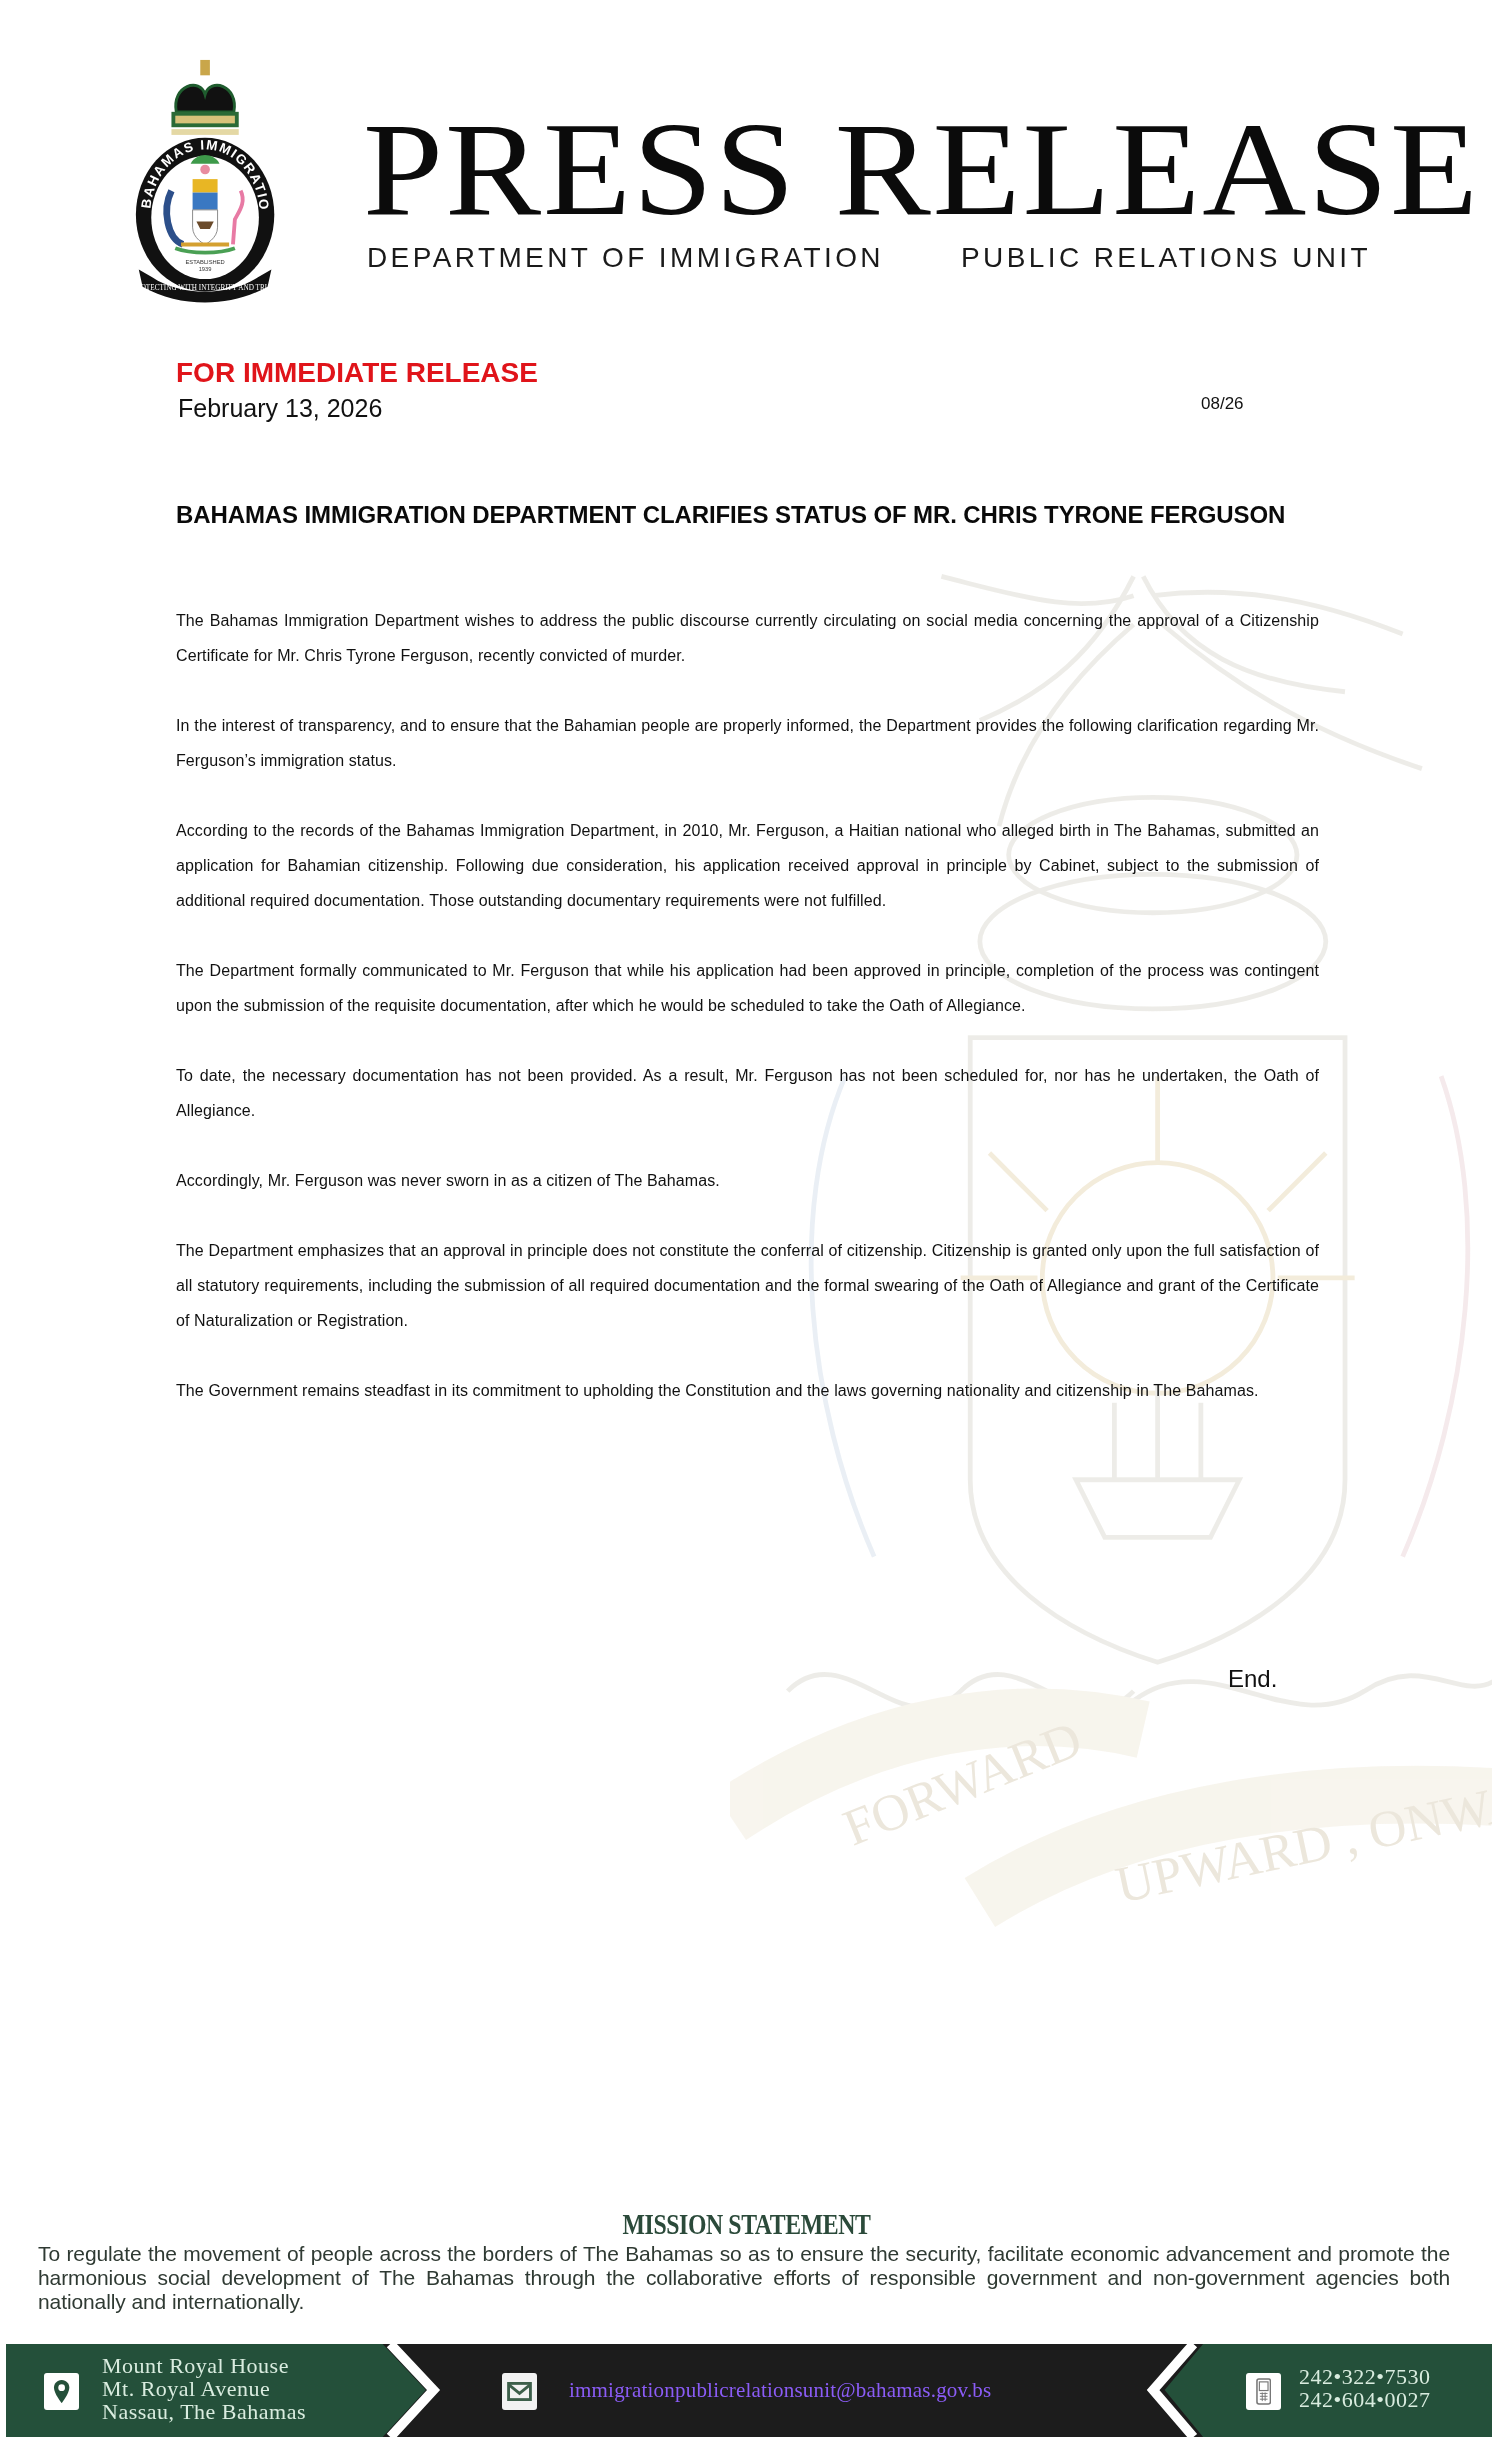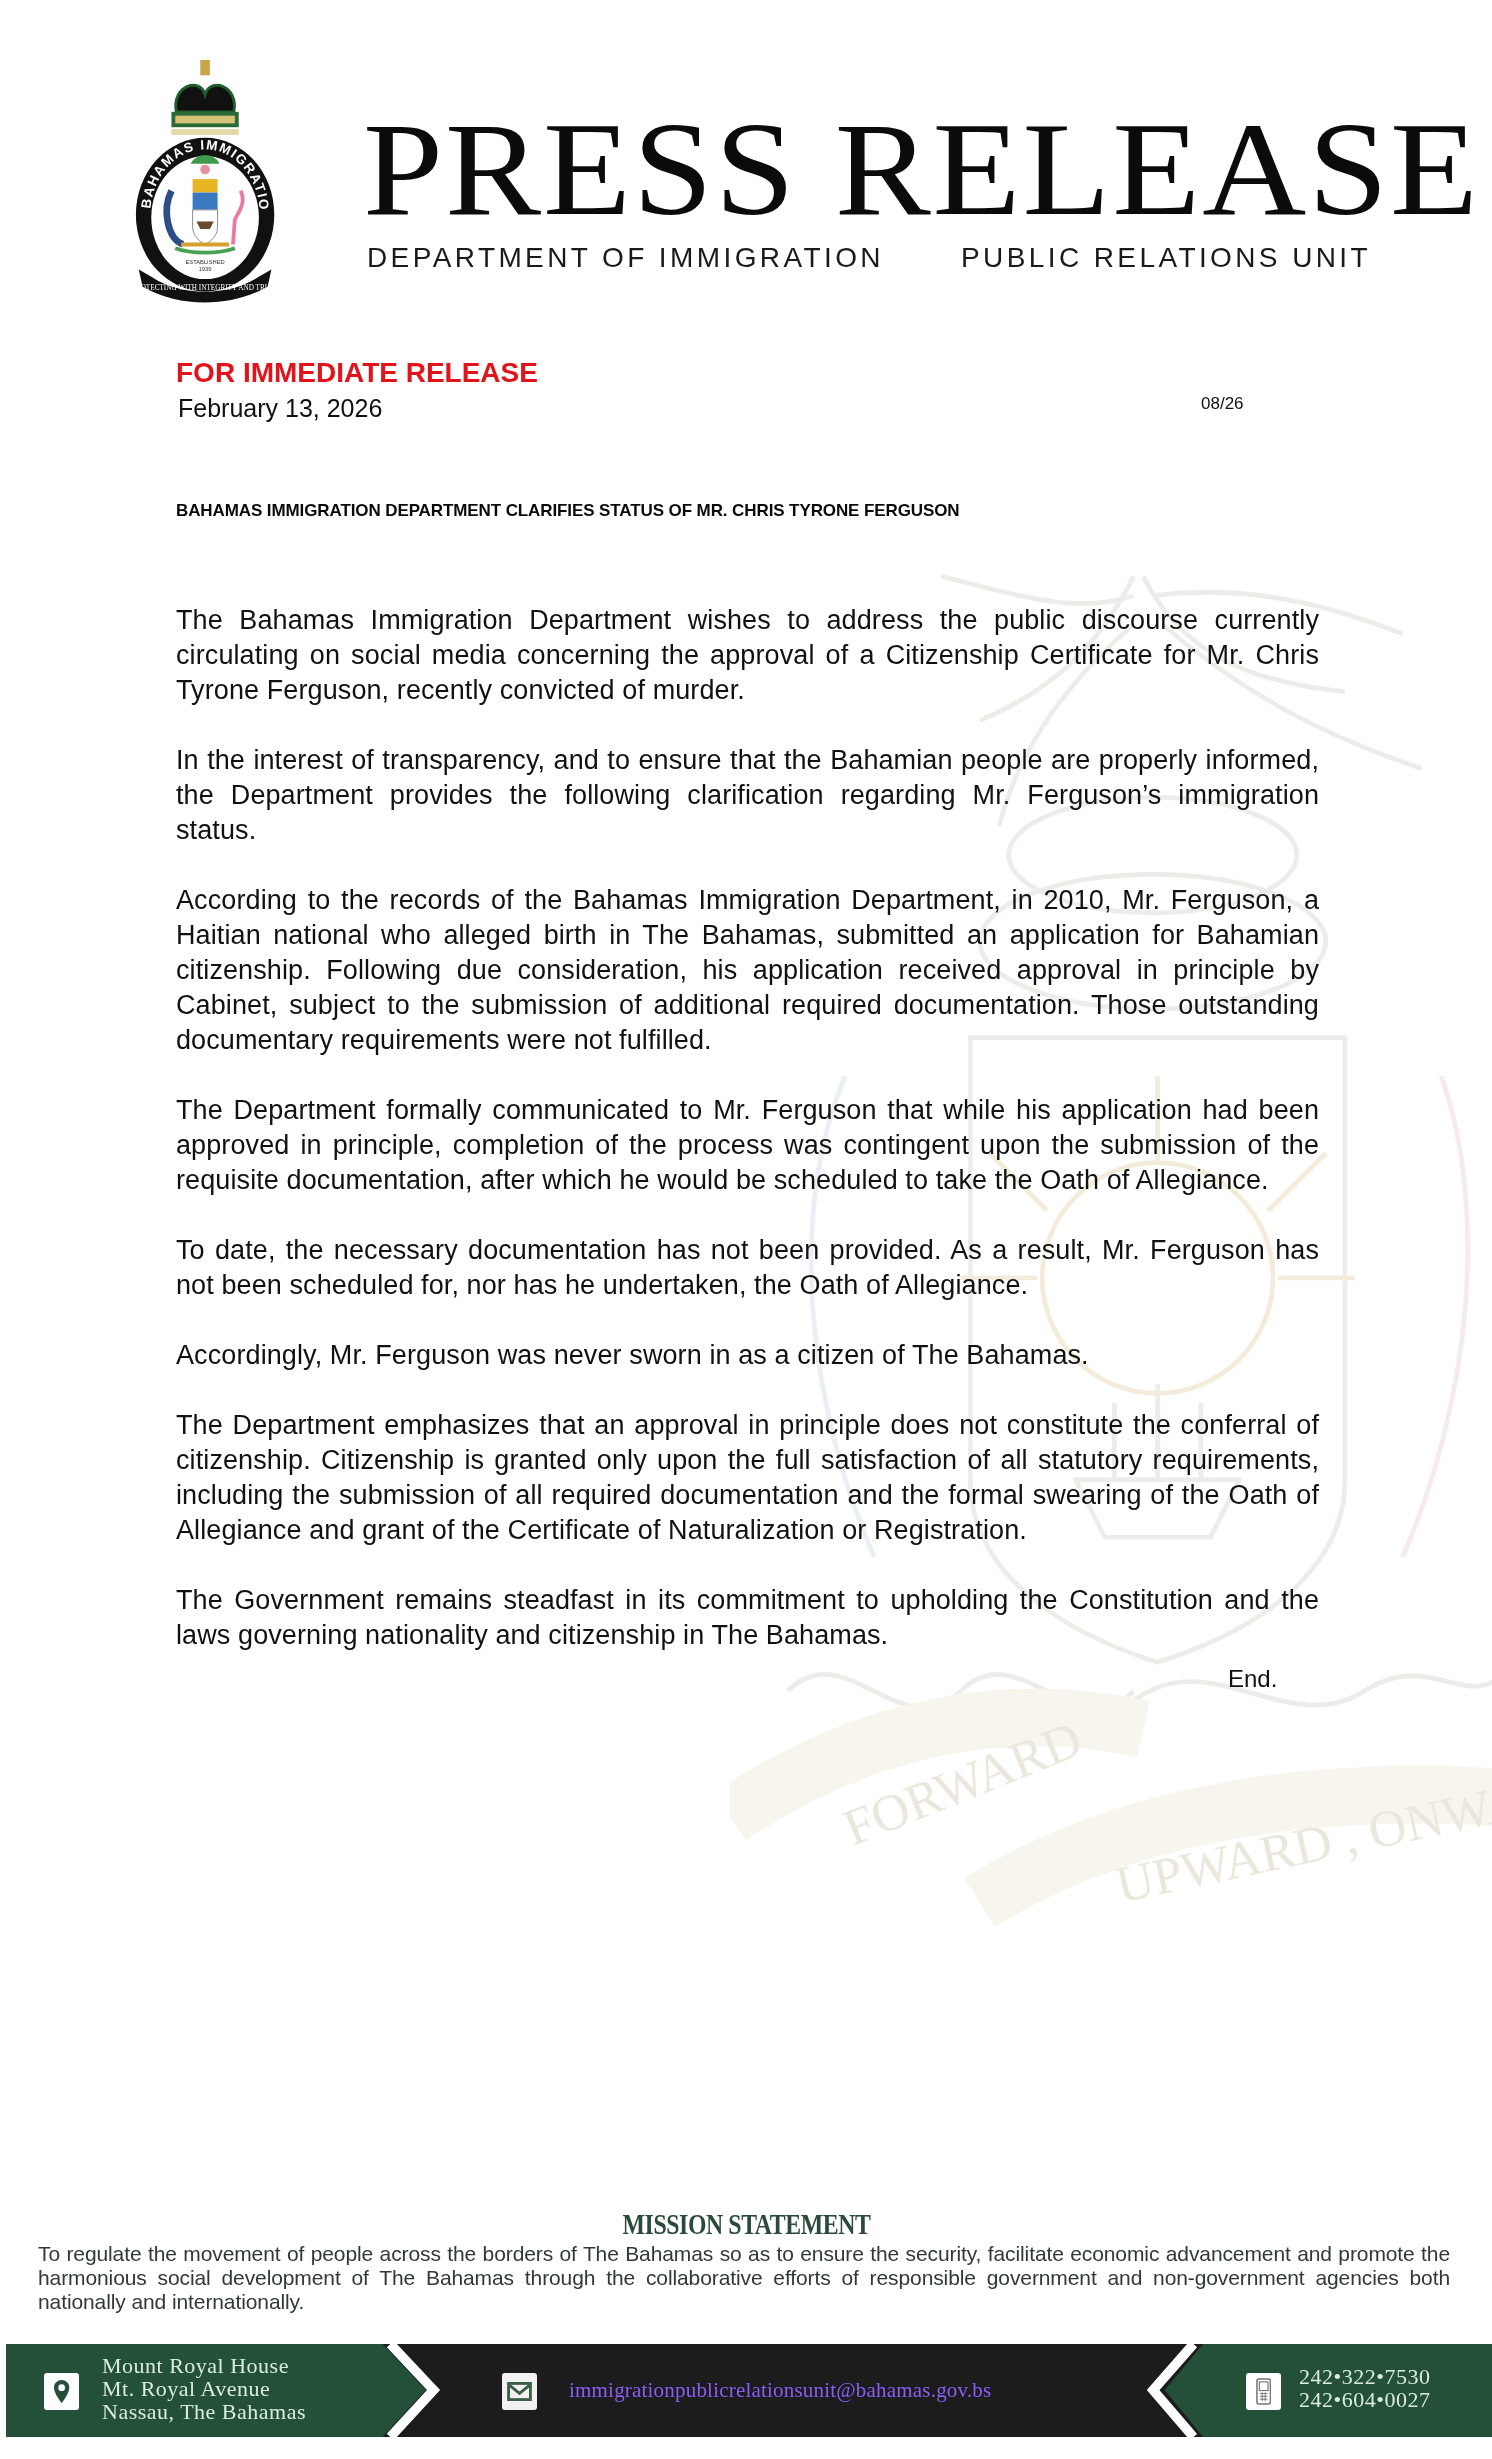--- a/index.html
+++ b/index.html
@@ -25,26 +25,26 @@
     position: absolute; top: 242px; font-size: 28px; letter-spacing: 3.4px;
     color: #1a1a1a; white-space: nowrap; z-index: 2;
   }
   .sub-left { left: 367px; }
   .sub-right { left: 961px; }
 
   
   .release-flag { position: absolute; left: 176px; top: 357px; font-size: 28px; font-weight: bold; color: #e0141a; z-index: 2; }
   .release-date { position: absolute; left: 178px; top: 394px; font-size: 25px; color: #111; z-index: 2; }
   .release-num { position: absolute; left: 1201px; top: 394px; font-size: 17px; color: #111; z-index: 2; }
-  .headline { position: absolute; left: 176px; top: 501px; width: 1143px; font-size: 17px; font-weight: bold; color: #0a0a0a; white-space: nowrap; z-index: 2; letter-spacing: -0.1px; }
+  .headline { position: absolute; left: 176px; top: 501px; width: 1143px; font-size: 24px; font-weight: bold; color: #0a0a0a; white-space: nowrap; z-index: 2; letter-spacing: -0.1px; }
 
   
   .body-text { position: absolute; left: 176px; top: 603px; width: 1143px; z-index: 2; }
   .body-text p {
-    margin: 0 0 35px 0; font-size: 27px; line-height: 35px;
+    margin: 0 0 35px 0; font-size: 16px; line-height: 35px;
     text-align: justify; color: #111; letter-spacing: 0.1px;
   }
   .end-mark { position: absolute; left: 1228px; top: 1665px; font-size: 24px; color: #111; z-index: 2; }
 
   
   .mission-title {
     position: absolute; left: 0; width: 1493px; top: 2208px; text-align: center;
     font-family: "Liberation Serif", "DejaVu Serif", serif; font-size: 29px; font-weight: bold;
     color: #2b4a3a; transform: scaleX(0.82); transform-origin: center; letter-spacing: -0.5px;
   }

